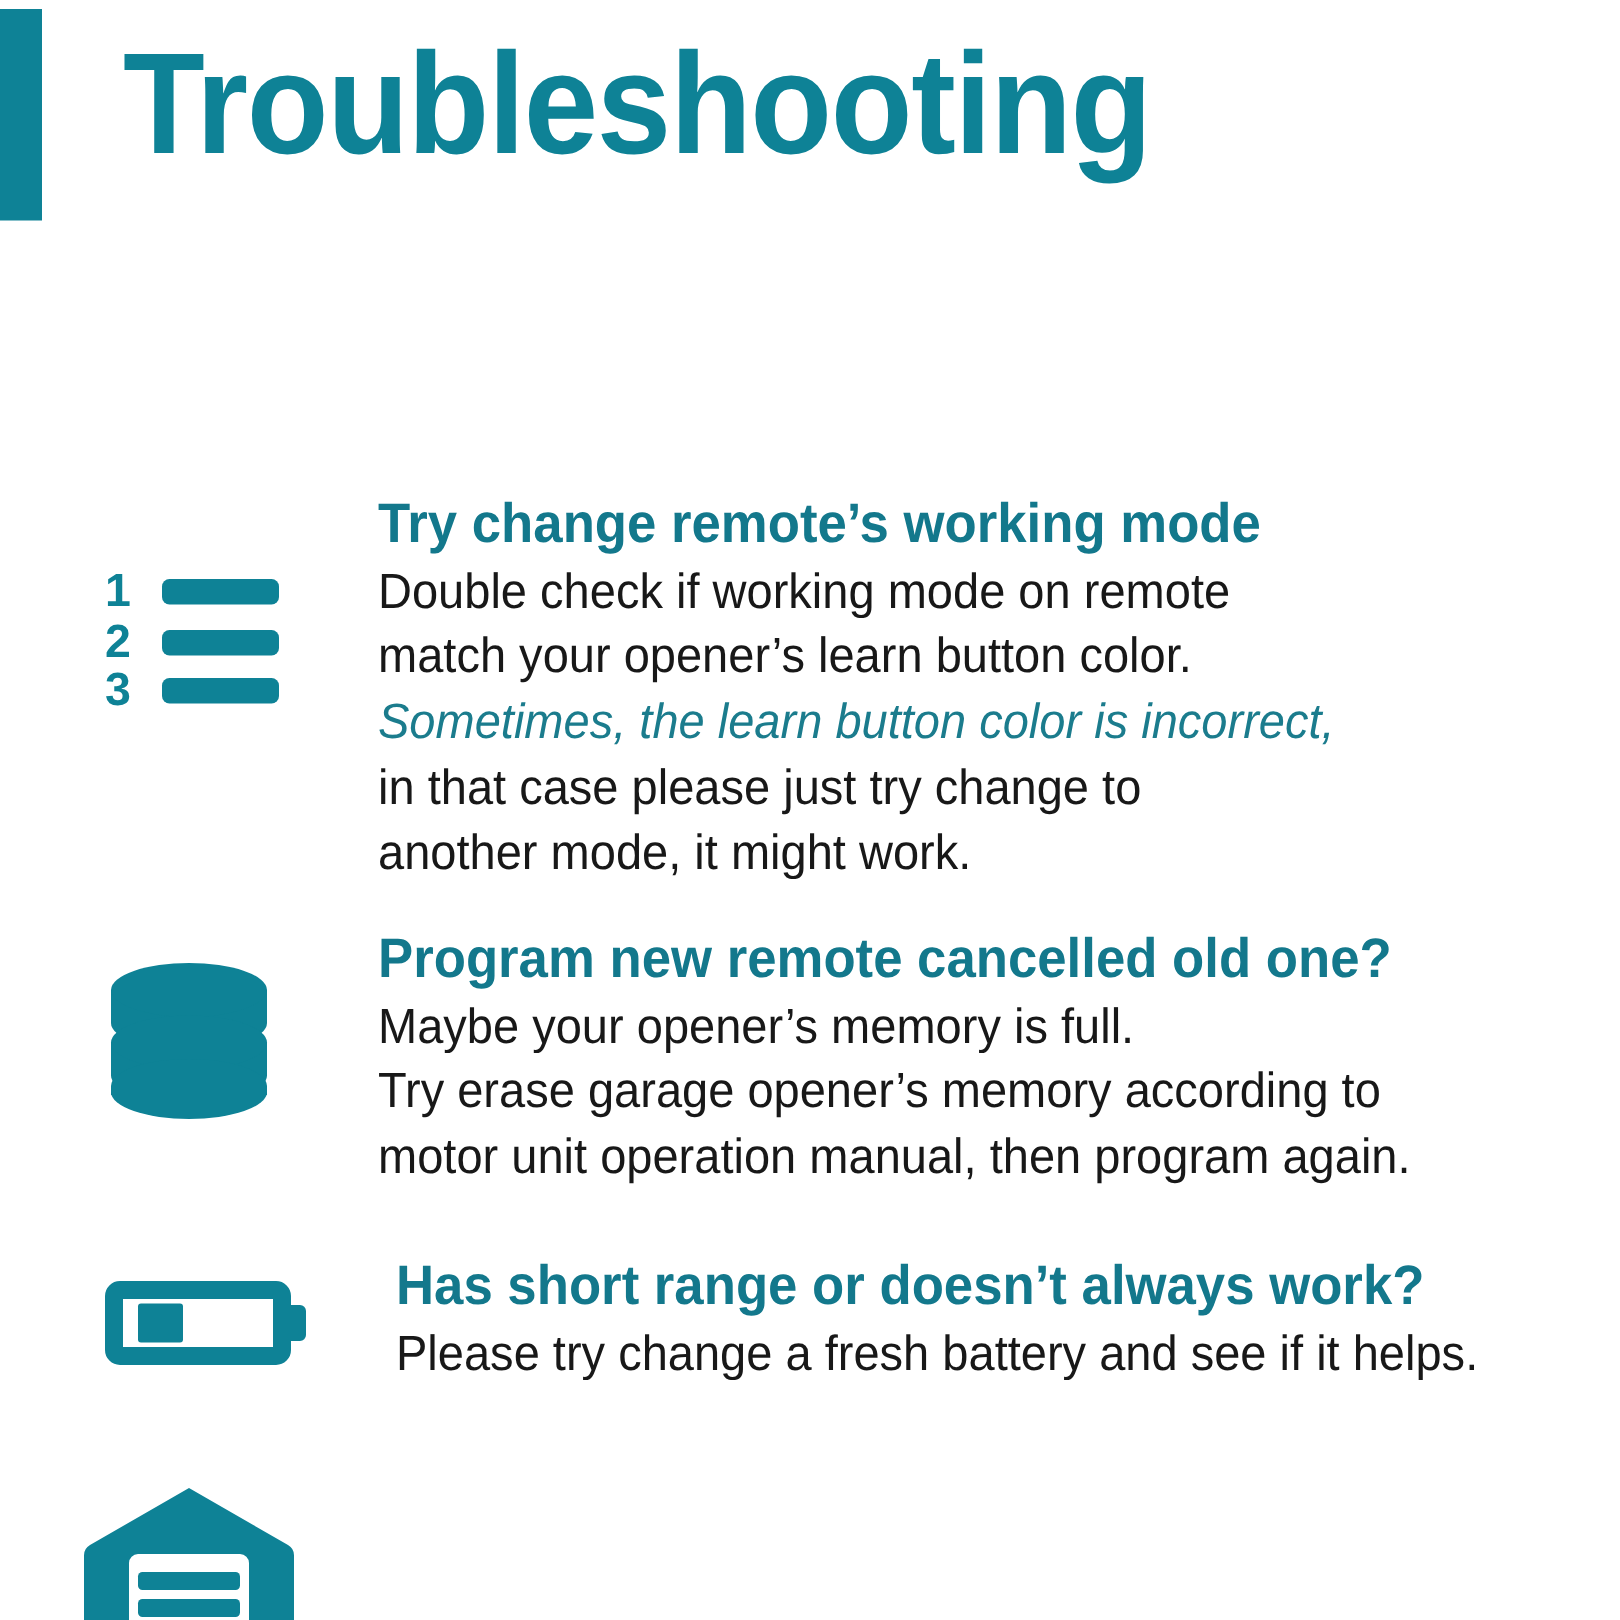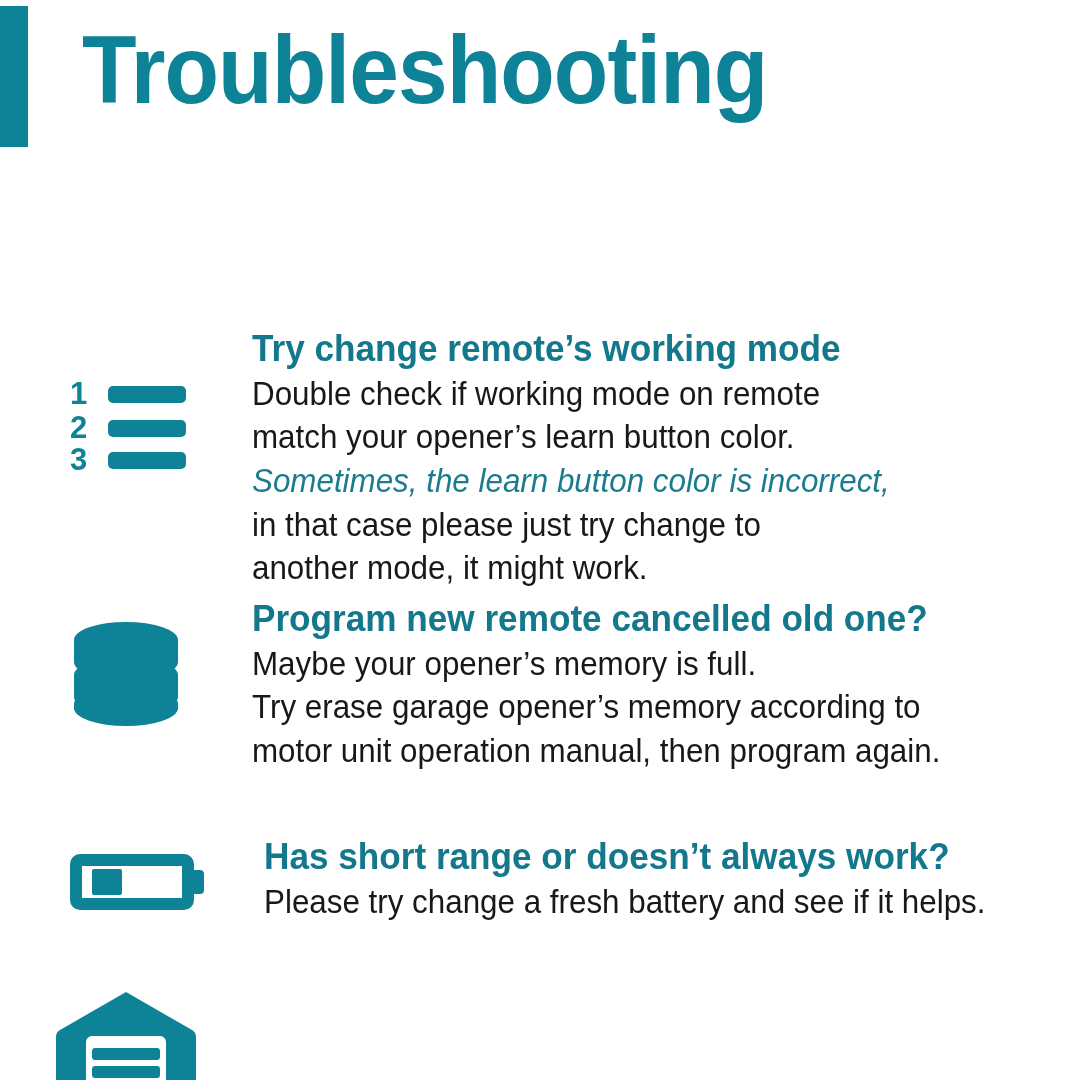--- a/index.html
+++ b/index.html
@@ -83,21 +83,21 @@
     transform: scaleX(0.95);
     transform-origin: left center;
   }
   .sec-line.accentital {
     color: #1B7C8D;
     font-style: italic;
   }
 
   
   #sec-0 { top: 168px; }
-  #sec-1 { top: 438px; }
+  #sec-1 { top: 458px; }
   #sec-2 { top: 676px; padding-left: 12px; }
   #sec-3 { top: 830px; }
 
   #sec-0 .icon-col { padding-top: 52px; }
   #sec-1 .icon-col { padding-top: 24px; }
   #sec-2 .icon-col { padding-top: 14px; }
   #sec-3 .icon-col { padding-top: 0px; }
 
   
   .icon { display: block; }

